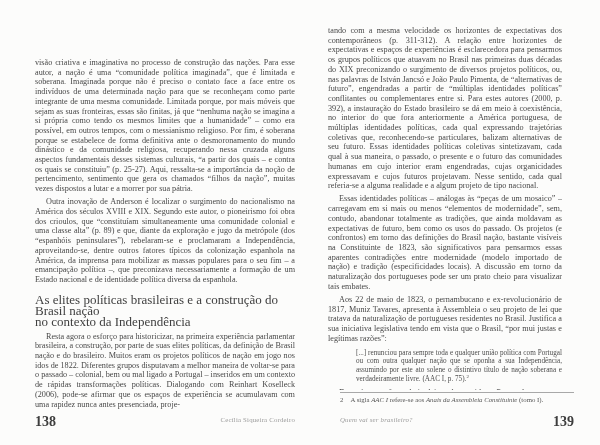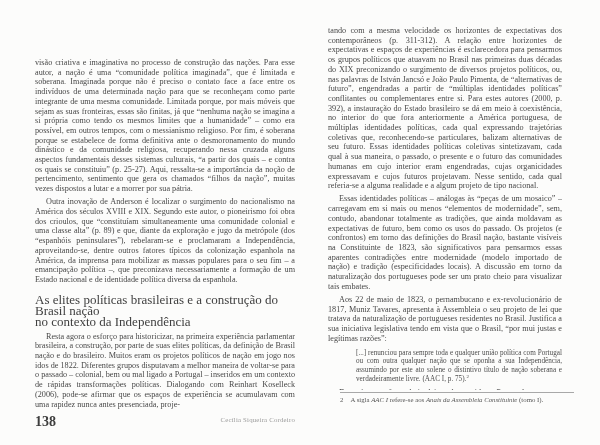--- a/index.html
+++ b/index.html
@@ -100,14 +100,18 @@
     <div class="quote">
       <span>[...] renunciou para sempre toda e qualquer união política com Portugal ou com outra qualquer nação que se oponha a sua Independência, assumindo por este ato solene o distintivo título de nação soberana e verdadeiramente livre. (AAC I, p. 75).</span><sup>2</sup>
     </div>
     <div class="para indent">Desta forma, não poderia deixar de considerar Portugal como uma nação estrangeira, “e por consequência todos os portugue-</div>
   </div>
 
   <div class="footnote">
     <span class="fn-num">2</span><span>A sigla </span><span class="fn-it">AAC I</span><span> refere-se aos </span><span class="fn-it">Anais da Assembleia Constituinte</span><span> (tomo I).</span>
   </div>
 
+  <div class="footer-row footer-right">
+    <span class="running run-title">Quem vai ser brasileiro?</span>
+    <span class="pagenum pn-right">139</span>
+  </div>
 
 </div>
 
 </body></html>

